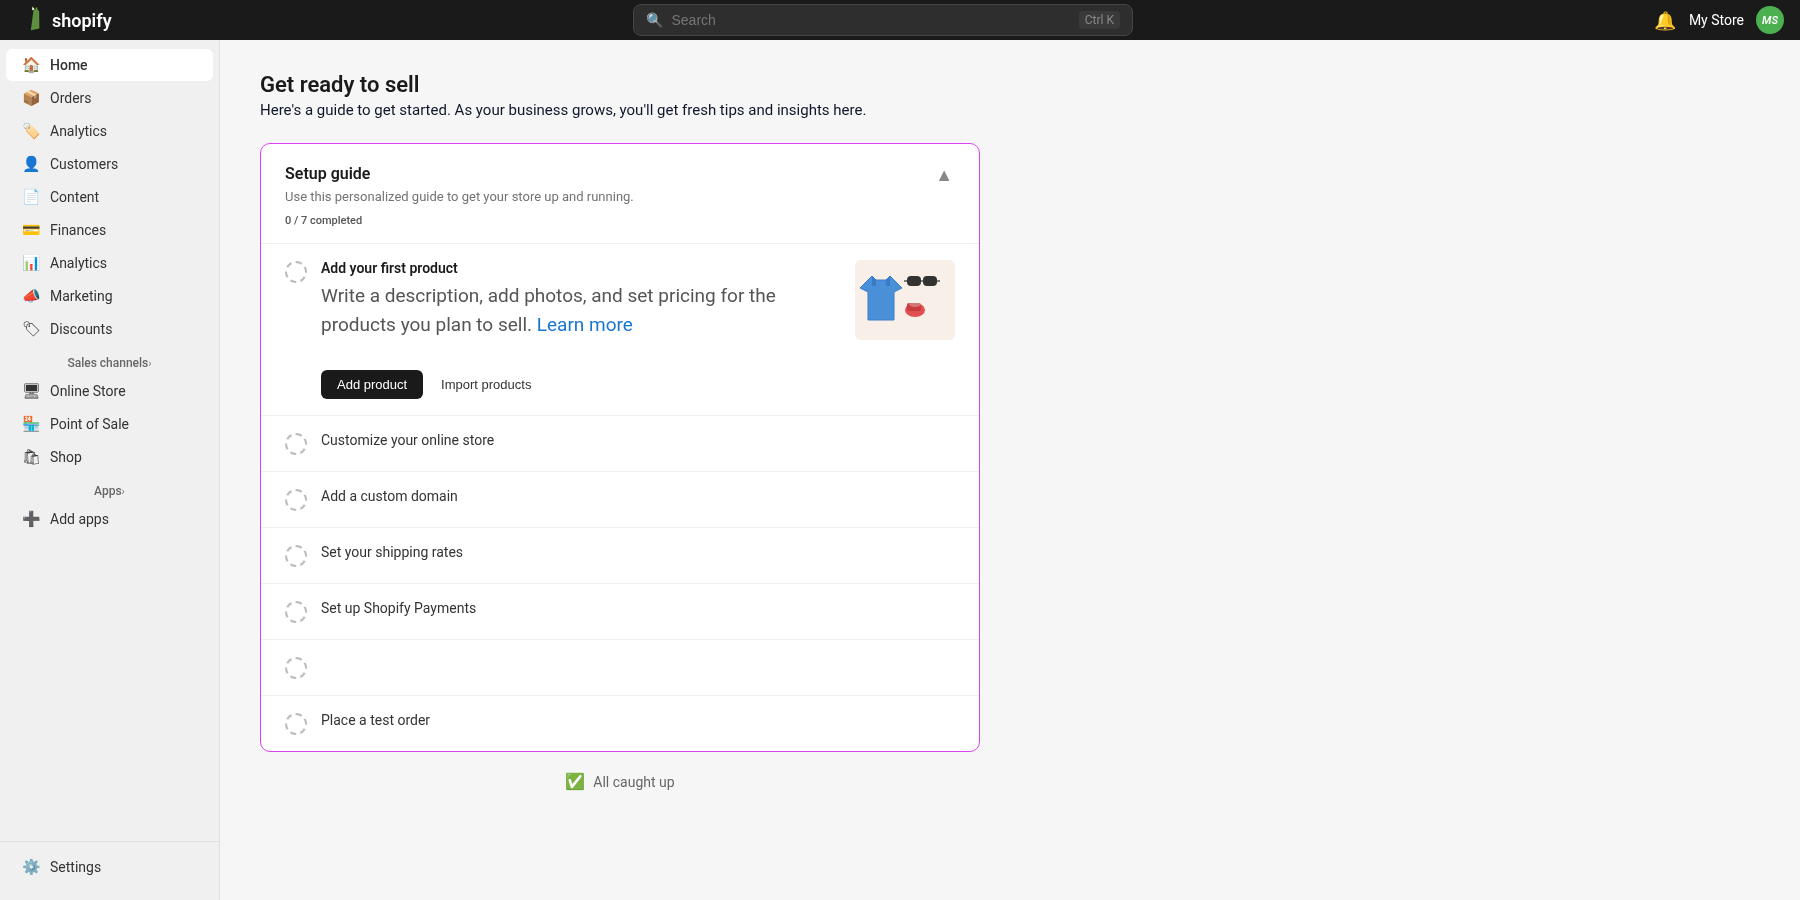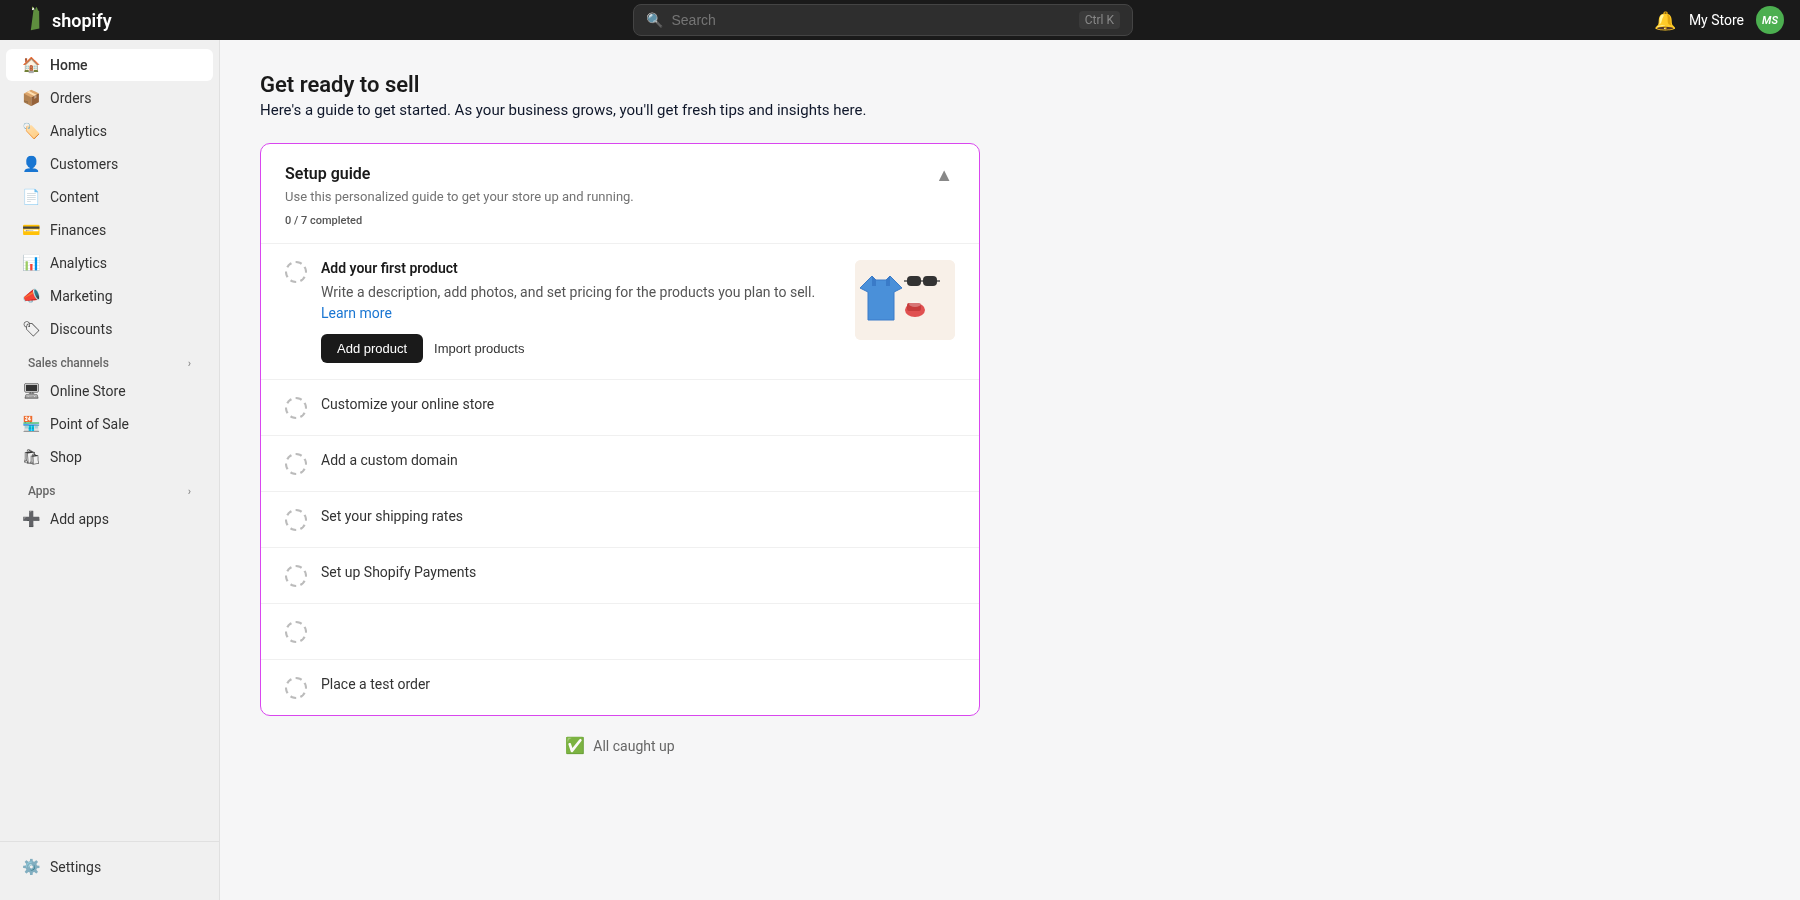--- a/index.html
+++ b/index.html
@@ -120,21 +120,21 @@
     .sidebar-item.active { background: white; font-weight: 500; }
     .sidebar-item .item-icon { font-size: 15px; width: 18px; text-align: center; }
 
     .sidebar-section-label {
       font-size: 12px;
       color: #666;
       padding: 10px 28px 4px;
       font-weight: 500;
       display: flex;
       align-items: center;
-      justify-content: space-between;
+      justify-content: center;
     }
     .sidebar-section-label .chevron { font-size: 11px; color: #888; }
 
     .sidebar-bottom {
       margin-top: auto;
       padding: 8px 0;
       border-top: 1px solid #e0e0e0;
     }
 
     
@@ -221,32 +221,32 @@
     .task-content {
       flex: 1;
     }
     .task-title {
       font-size: 14px;
       font-weight: 600;
       color: #1a1a1a;
       margin-bottom: 6px;
     }
     .task-desc {
-      font-size: 14px;
+      font-size: 19px;
       color: #555;
       line-height: 1.5;
-      margin-bottom: 10px;
+      margin-bottom: 31px;
     }
     .task-desc a {
       color: #1a76d2;
       text-decoration: none;
     }
     .task-actions {
       display: flex;
-      gap: 3px;
+      gap: 10px;
       align-items: center;
     }
     .btn-primary {
       background: #1a1a1a;
       color: white;
       border: none;
       border-radius: 6px;
       padding: 7px 16px;
       font-size: 13px;
       font-weight: 500;

